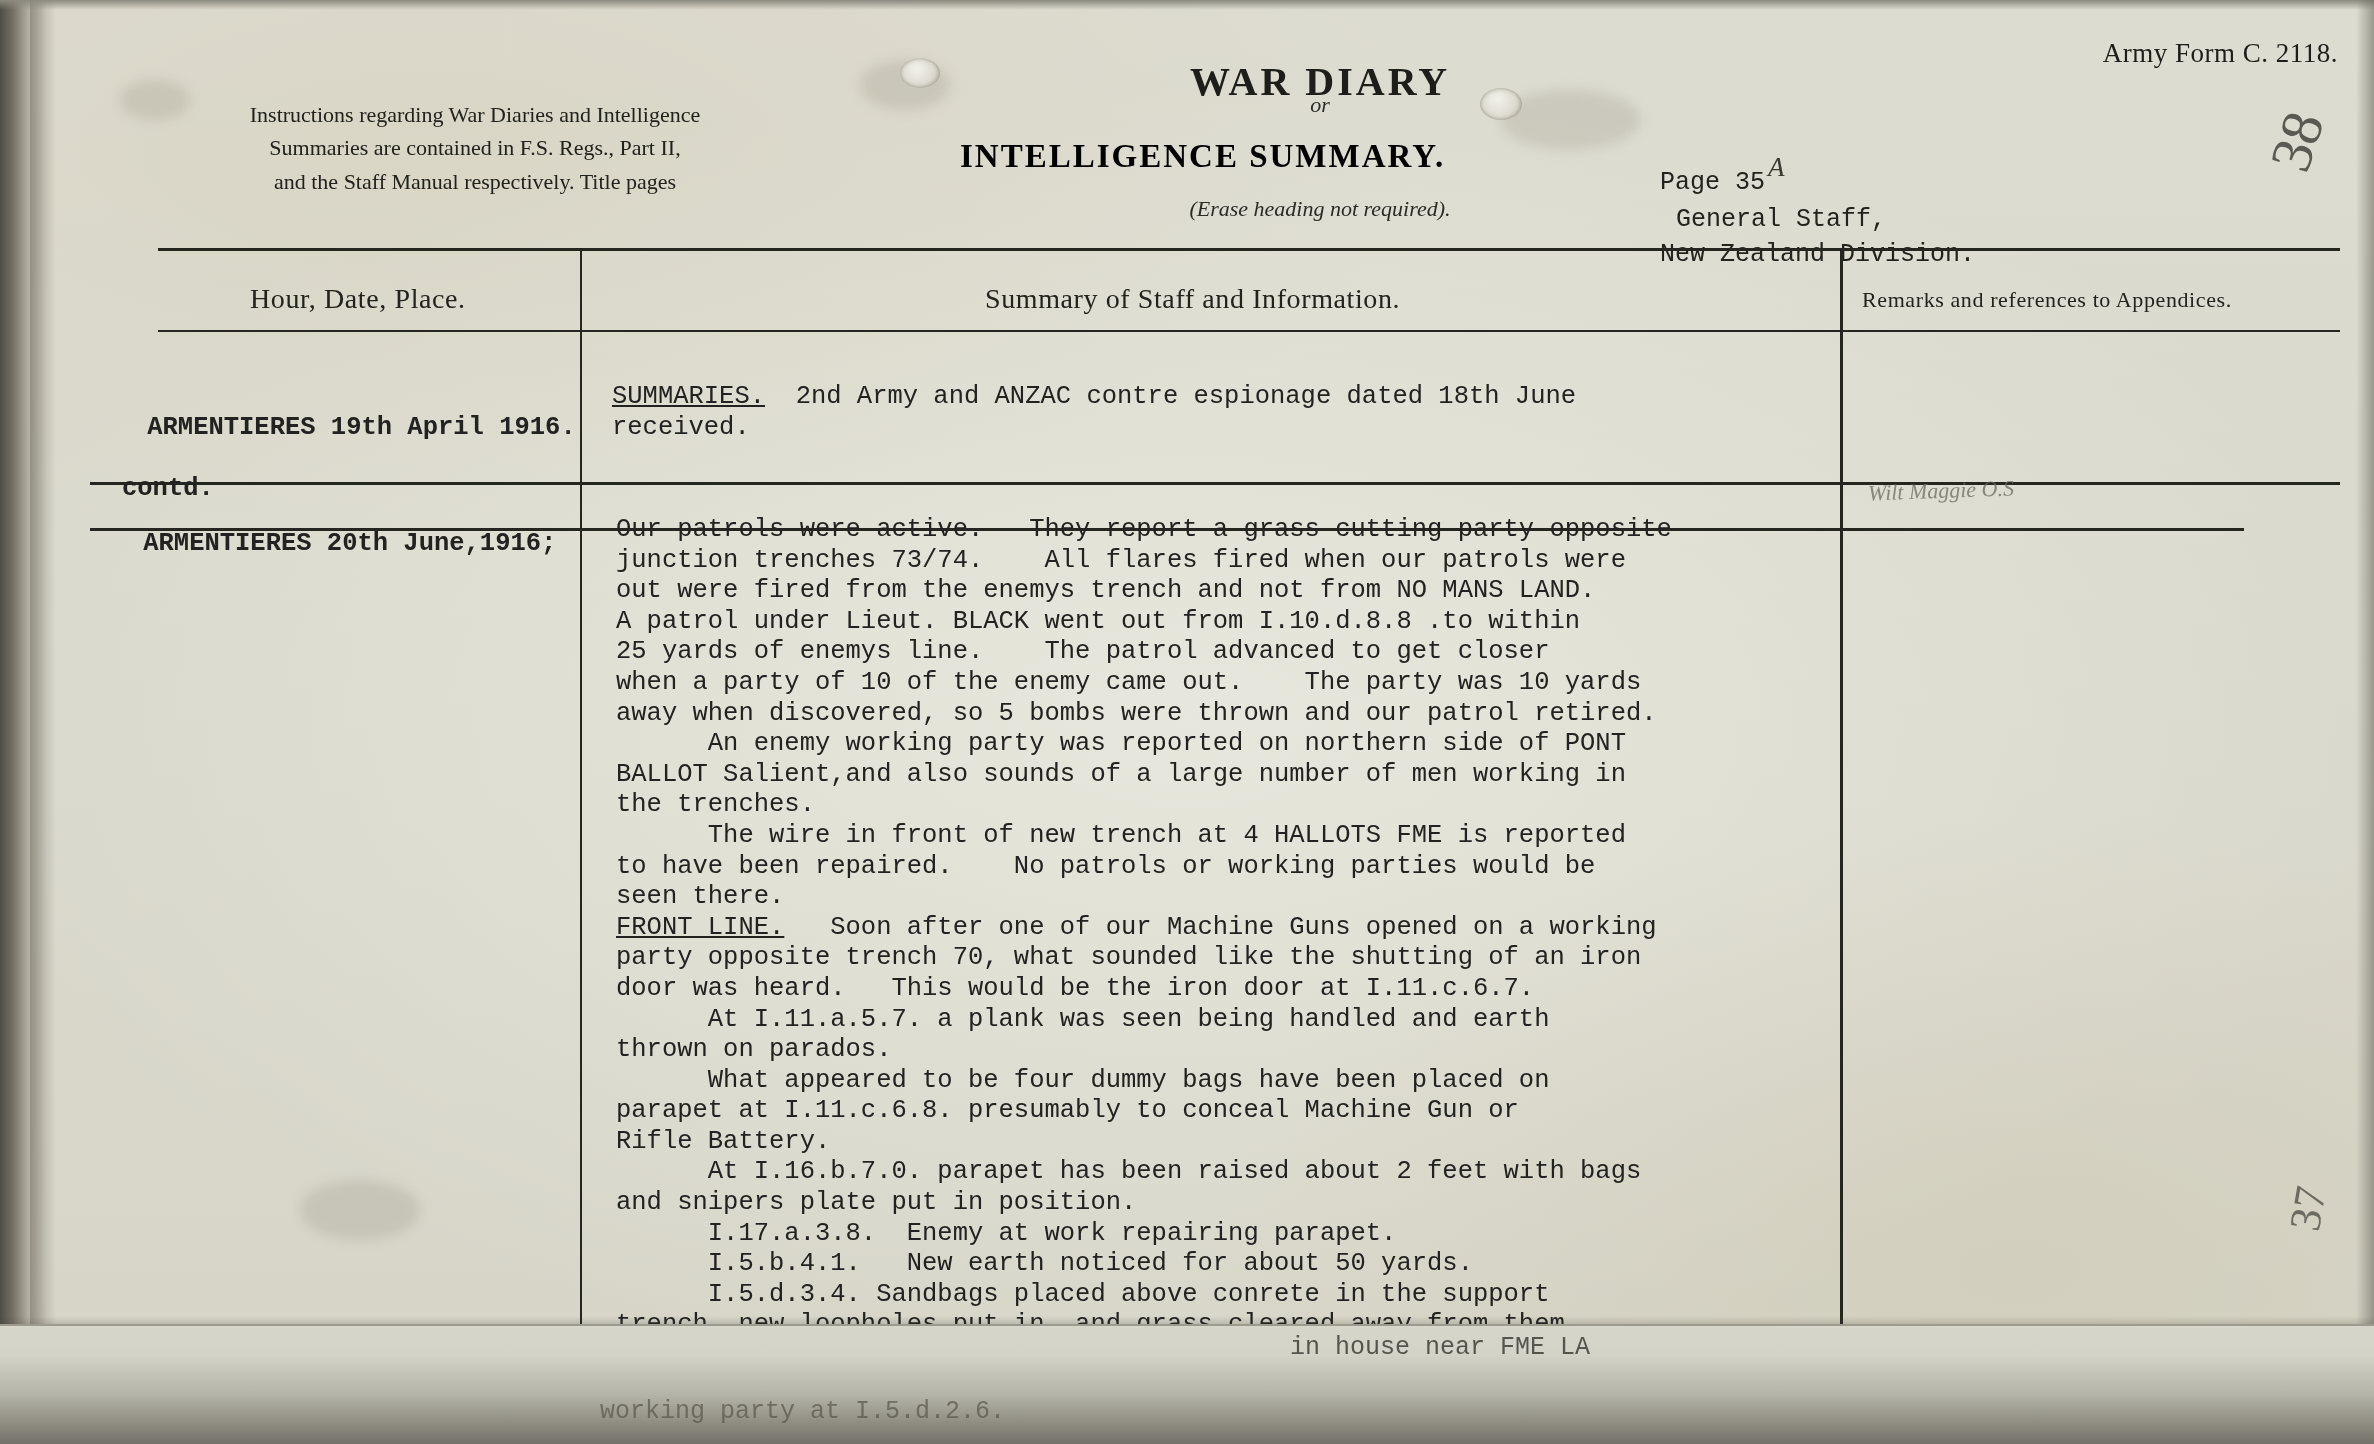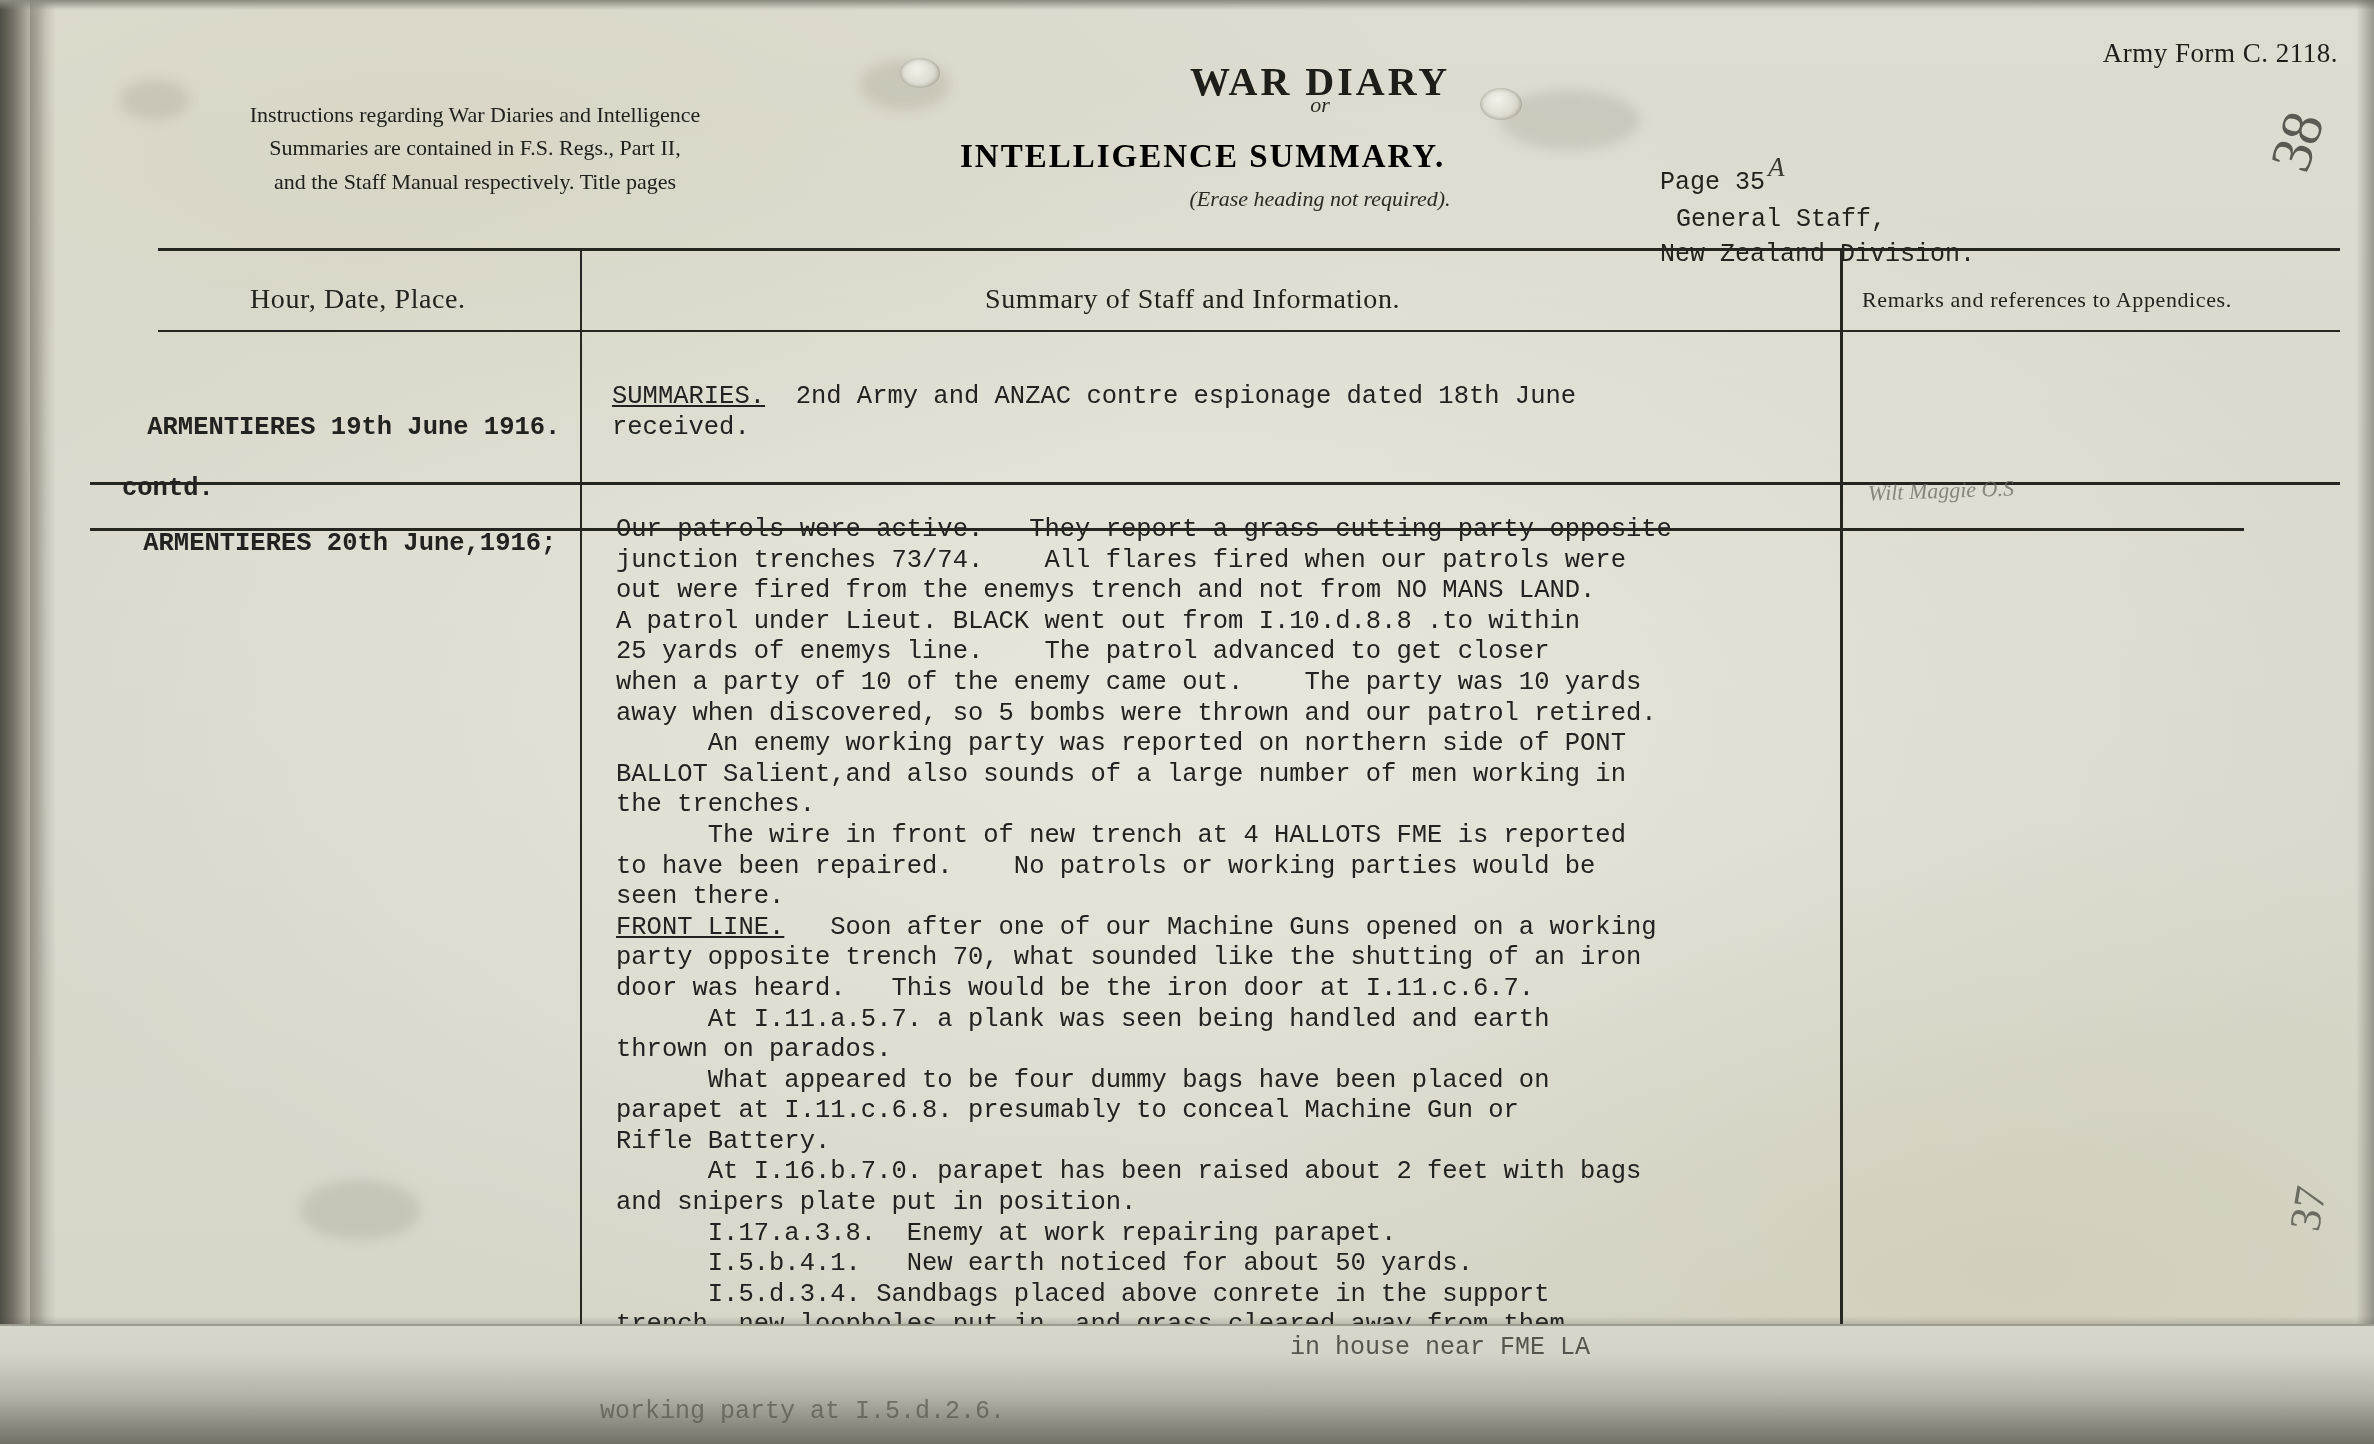--- a/index.html
+++ b/index.html
@@ -112,21 +112,21 @@
     left: 960px; top: 138px;
     width: 720px;
     text-align: left;
     font-size: 33px;
     font-weight: 700;
     letter-spacing: 2px;
     color: #000000;
   }
   #title-erase {
     position: absolute;
-    left: 1060px; top: 186px;
+    left: 1060px; top: 196px;
     width: 520px;
     text-align: center;
     font-style: italic;
     font-size: 22px;
     color: #2b2b25;
   }
   #army-form {
     position: absolute;
     right: 36px; top: 38px;
     font-size: 27px;
@@ -356,21 +356,21 @@
   <div class="rule" id="rule-row2"></div>
   <div class="rule" id="col-1"></div>
   <div class="rule" id="col-2"></div>
   <div class="rule" id="rule-bottom"></div>
 
   <div class="col-head" id="head-hour">Hour, Date, Place.</div>
   <div class="col-head" id="head-summary">Summary of Staff and Information.</div>
   <div class="col-head" id="head-remarks">Remarks and references to Appendices.</div>
 
   <div class="tw" id="entry1-date">
-    <span>ARMENTIERES 19th June 1916.</span>
+    <span>ARMENTIERES 19th April 1916.</span>
     <span class="l2">contd.</span>
   </div>
   <div class="tw" id="entry1-body"><u>SUMMARIES.</u>  2nd Army and ANZAC contre espionage dated 18th June
 received.</div>
 
   <div class="tw" id="entry2-date">
     <span>ARMENTIERES 20th June,1916;</span>
   </div>
   <div class="tw" id="entry2-body">Our patrols were active.   They report a grass cutting party opposite
 junction trenches 73/74.    All flares fired when our patrols were

